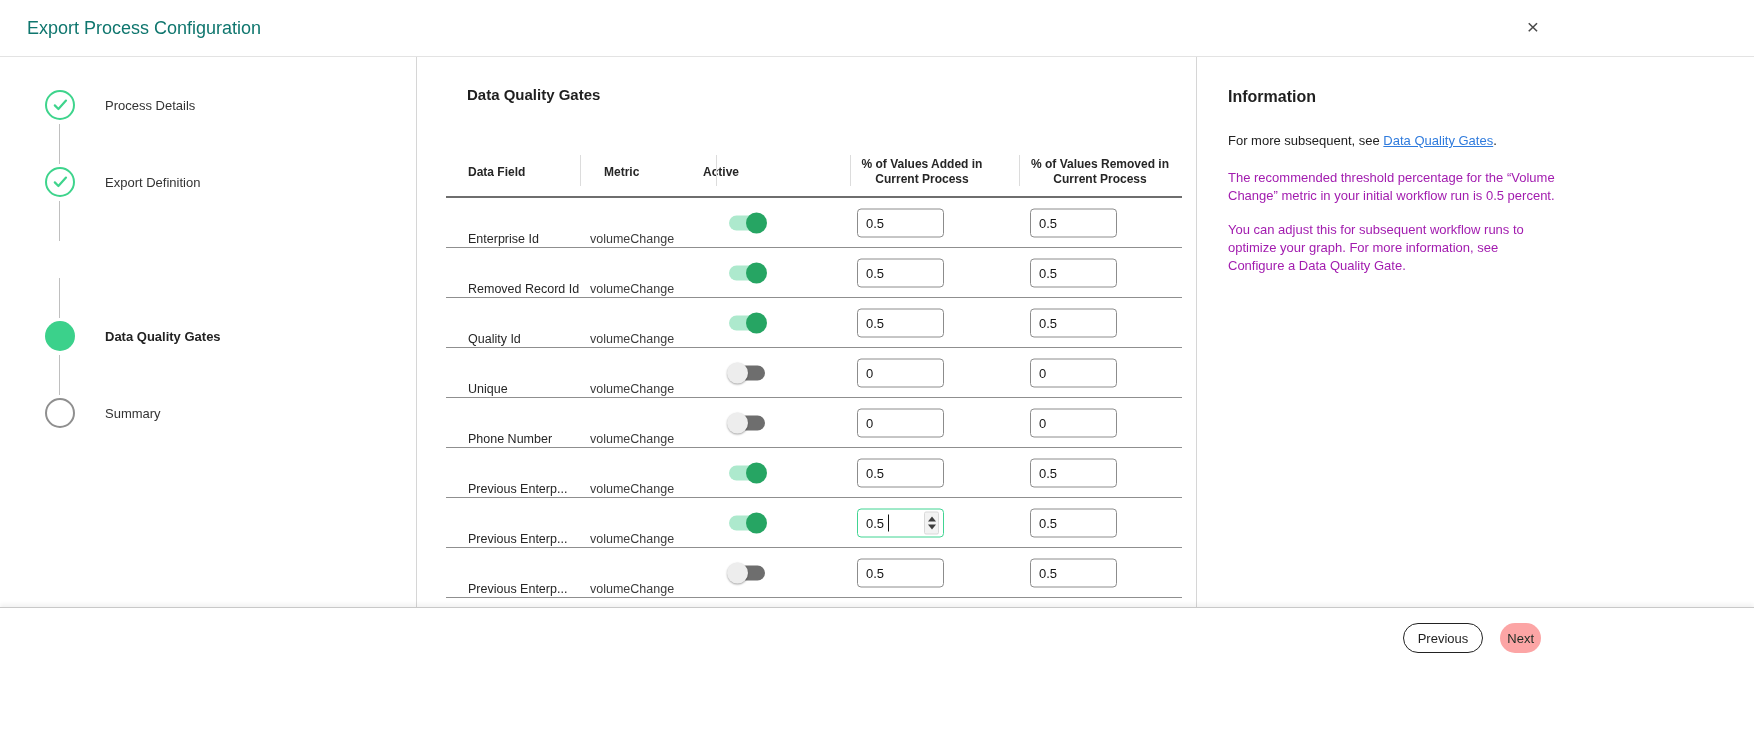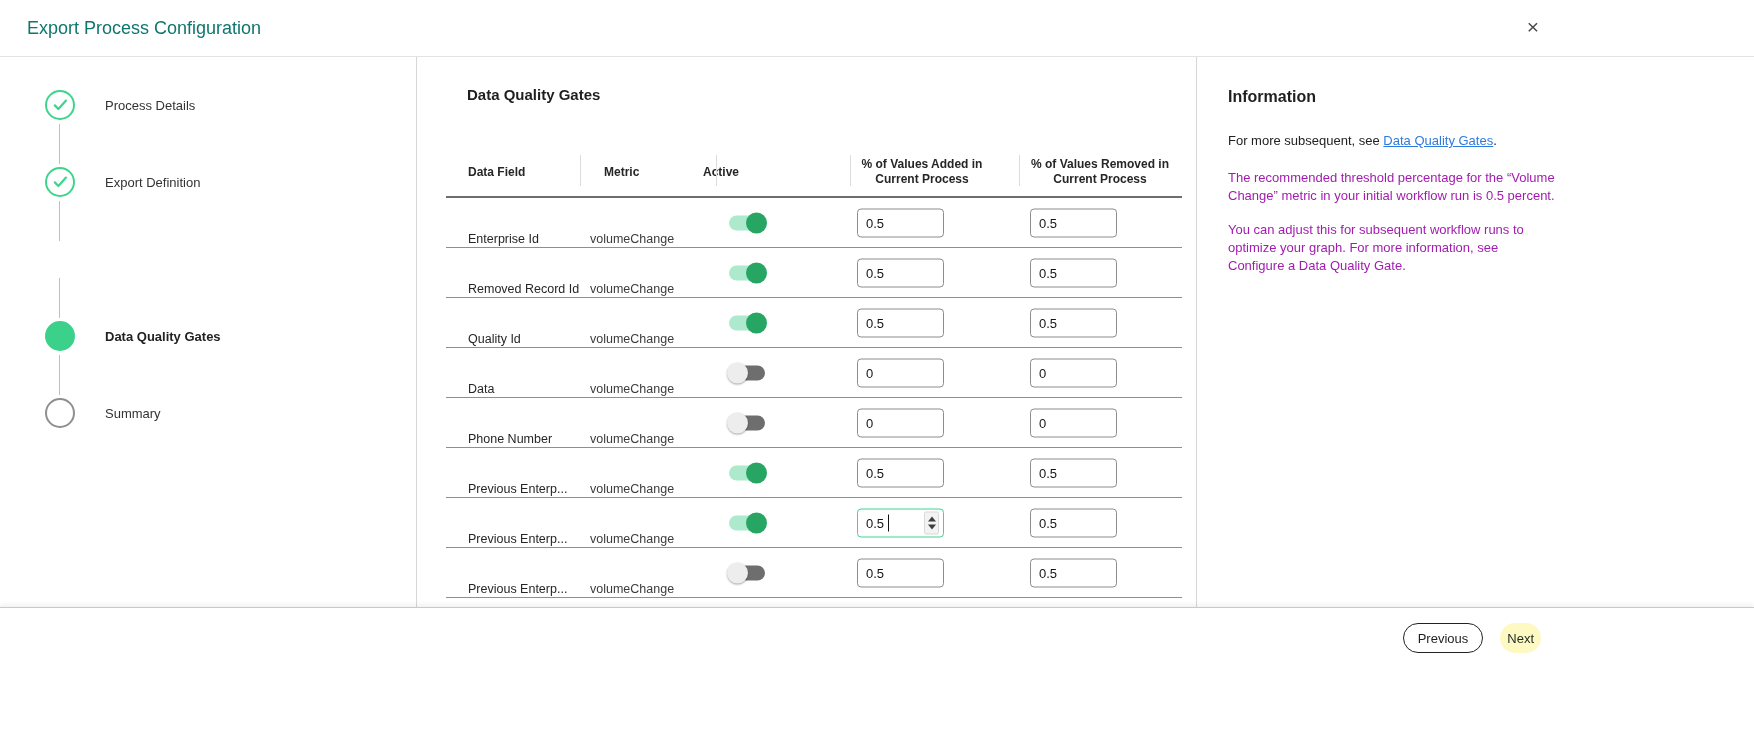--- a/index.html
+++ b/index.html
@@ -74,21 +74,21 @@
   .rec-label { font-size:13px; font-weight:700; color:#1f1f1f; margin-bottom:19px; }
   .info-para { font-size:13px; line-height:18px; color:#a21caf; max-width:330px; margin-bottom:16px; }
 
   
   .modal-footer { position:absolute; left:0; top:607px; width:100%; height:132px;
     border-top:1px solid #c9c9c9; background:#fff; box-shadow:0 -3px 4px rgba(0,0,0,.05); }
   .footer-buttons { position:absolute; top:15px; right:213px; display:flex; gap:17px; }
   .btn { height:30px; border-radius:15px; font-family:"Liberation Sans", sans-serif;
     font-size:13px; display:flex; align-items:center; cursor:pointer; }
   .btn-previous { padding:0 14px; background:#fff; border:1.5px solid #222; color:#1f1f1f; }
-  .btn-next { padding:0 7px; background:#fef9c3; border:none; color:#1d2b23; }
+  .btn-next { padding:0 7px; background:#fca5a5; border:none; color:#1d2b23; }
 </style>
 </head>
 <body>
 
 <div class="modal">
 
   <div class="modal-header">
     <div class="modal-title">Export Process Configuration</div>
     <div class="close-btn">×</div>
   </div>
@@ -172,21 +172,21 @@
           <span class="cell cell-field">Quality Id</span>
           <span class="cell cell-metric">volumeChange</span>
           <div class="toggle on">
               <div class="knob"></div>
             </div>
           <div class="num-wrap added"><input class="num-input" value="0.5" style=""></div>
           <div class="num-wrap removed"><input class="num-input" value="0.5" style=""></div>
         </div>
 
         <div class="trow">
-          <span class="cell cell-field">Data</span>
+          <span class="cell cell-field">Unique</span>
           <span class="cell cell-metric">volumeChange</span>
           <div class="toggle off">
               <div class="knob"></div>
             </div>
           <div class="num-wrap added"><input class="num-input" value="0" style=""></div>
           <div class="num-wrap removed"><input class="num-input" value="0" style=""></div>
         </div>
 
         <div class="trow">
           <span class="cell cell-field">Phone Number</span>

